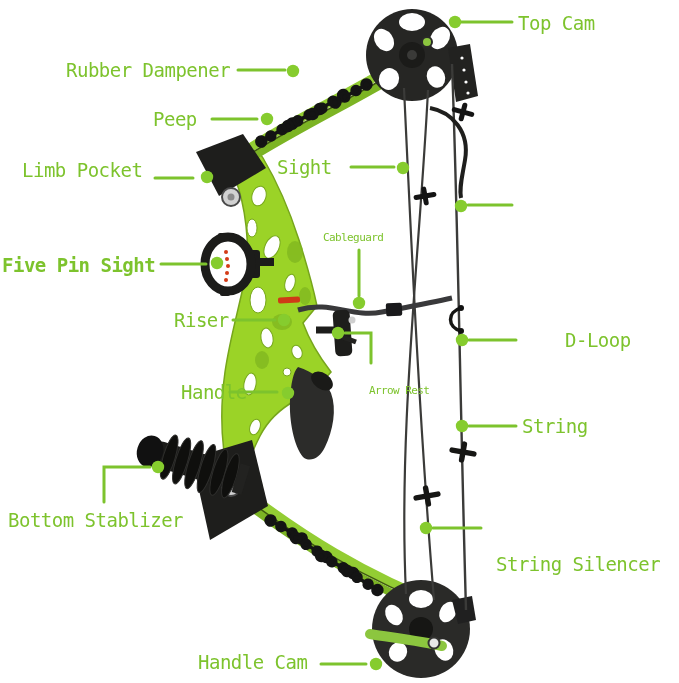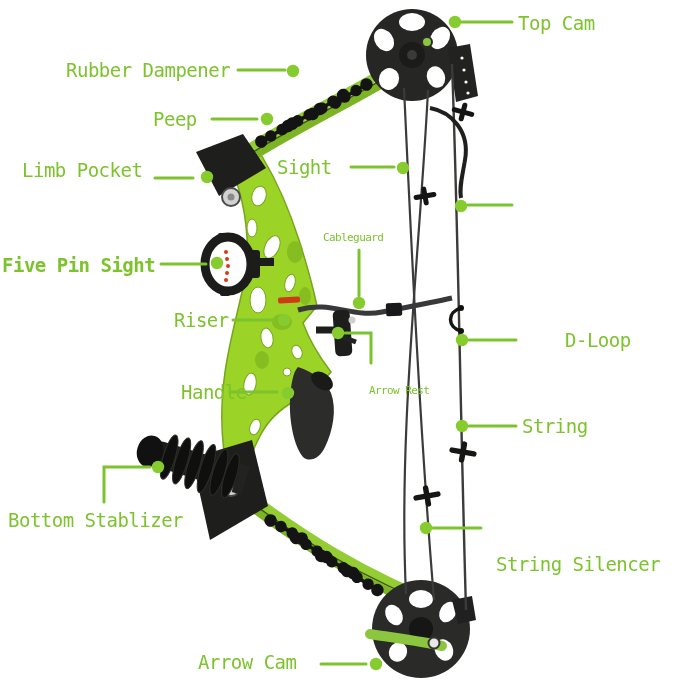--- a/index.html
+++ b/index.html
@@ -301,16 +301,16 @@
       <div class="lbl" style="left: 277px; top: 167px;">Sight</div>
       <div class="lbl small" style="left: 323px; top: 238px;">Cableguard</div>
       <div class="lbl" style="left: 2px; top: 265px; font-weight: bold;">Five Pin Sight</div>
       <div class="lbl" style="left: 174px; top: 320px;">Riser</div>
       <div class="lbl" style="left: 521px; top: 340px; margin-left: 44px;">D-Loop</div>
       <div class="lbl" style="left: 161px; top: 392px; margin-left: 20px;">Handle</div>
       <div class="lbl small" style="left: 329px; top: 391px; margin-left: 40px;">Arrow Rest</div>
       <div class="lbl" style="left: 522px; top: 426px;">String</div>
       <div class="lbl" style="left: 8px; top: 520px;">Bottom Stablizer</div>
       <div class="lbl" style="left: 496px; top: 528px; margin-top: 36px;">String Silencer</div>
-      <div class="lbl" style="left: 198px; top: 662px;">Arrow Cam</div>
+      <div class="lbl" style="left: 198px; top: 662px;">Handle Cam</div>
     </div>
 
 </div>
 
 </body></html>

